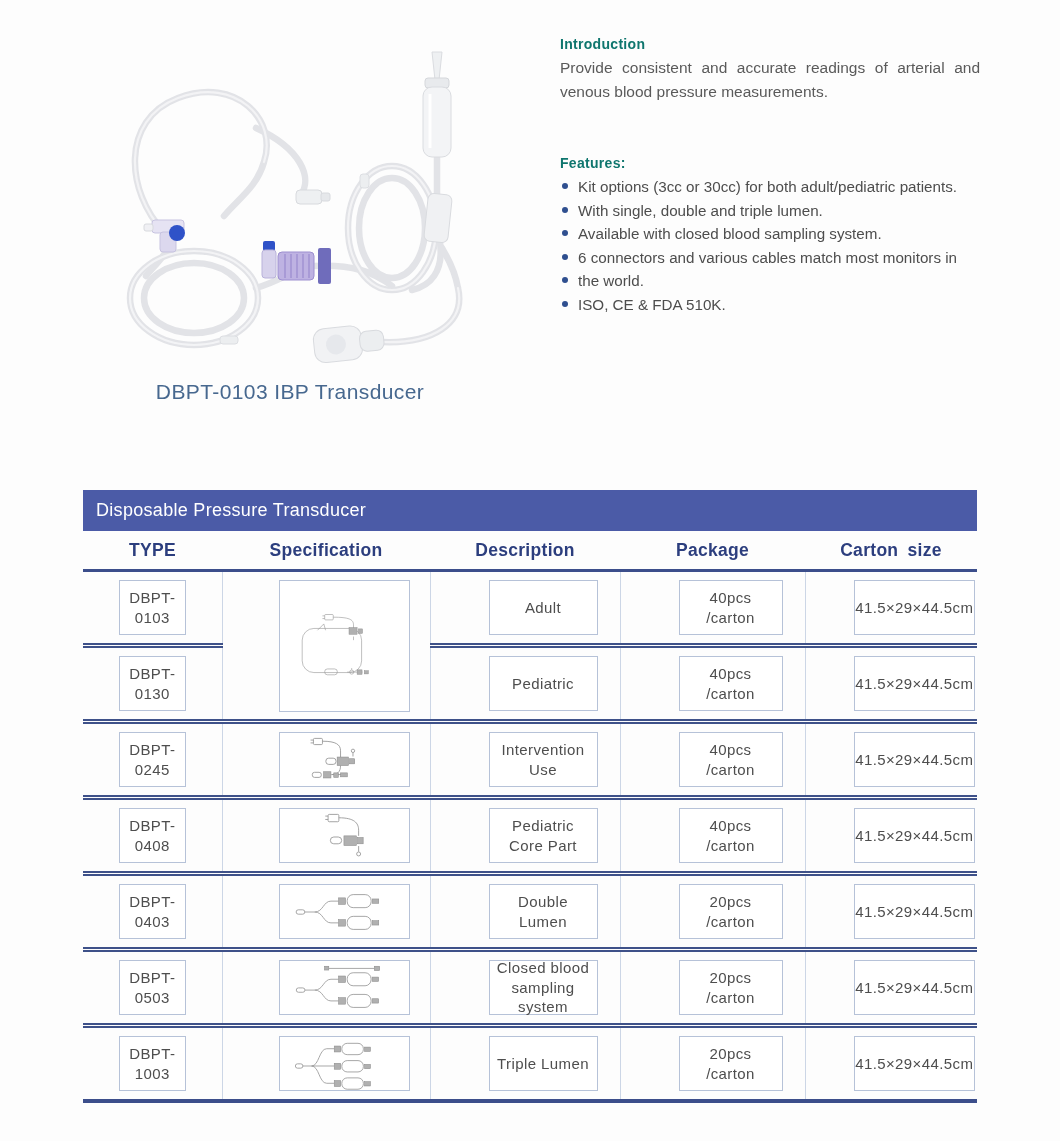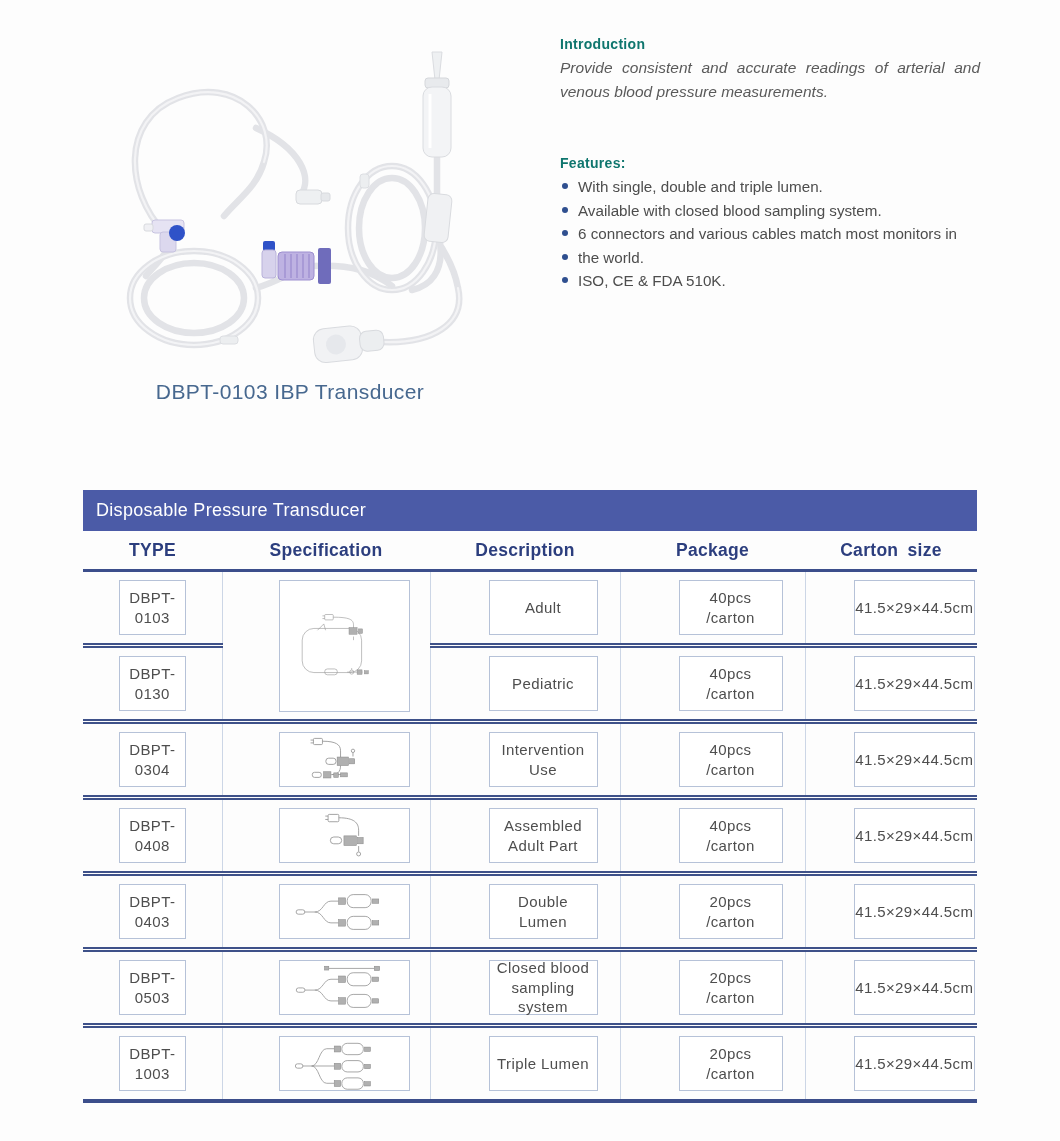--- a/index.html
+++ b/index.html
@@ -12,21 +12,21 @@
   .photo-wrap{position:absolute;left:60px;top:36px;width:480px;height:344px;}
   .caption{
     position:absolute;left:60px;top:380px;width:460px;text-align:center;
     font-size:21px;color:#47688f;letter-spacing:.4px;
   }
   .textcol{position:absolute;left:560px;top:36px;width:420px;}
   .sec-title{
     font-size:14px;font-weight:bold;color:#0f766e;letter-spacing:.3px;margin:0 0 4px 0;
   }
   .intro-body{
-    font-size:15.5px;color:#5a5a5a;line-height:1.52;text-align:justify;margin:0;font-style:italic;
+    font-size:15.5px;color:#5a5a5a;line-height:1.52;text-align:justify;margin:0;
   }
   .features{margin-top:52px;}
   .feature-list{list-style:none;margin:4px 0 0 0;padding:0;}
   .feature-item{
     position:relative;padding-left:18px;font-size:15.2px;color:#4d4d4d;
     line-height:1.55;
   }
   .bullet{
     position:absolute;left:2px;top:8px;width:6px;height:6px;border-radius:50%;
     background:#2f4f8f;display:inline-block;
@@ -139,20 +139,21 @@
 <div class="caption">DBPT-0103 IBP Transducer</div>
 
 <div class="textcol">
   <div>
     <h2 class="sec-title">Introduction</h2>
     <p class="intro-body">Provide consistent and accurate readings of arterial and venous blood pressure measurements.</p>
   </div>
   <div class="features">
     <h2 class="sec-title">Features:</h2>
     <ul class="feature-list">
+      <li class="feature-item"><span class="bullet"></span><span>Kit options (3cc or 30cc) for both adult/pediatric patients.</span></li>
       <li class="feature-item"><span class="bullet"></span><span>With single, double and triple lumen.</span></li>
       <li class="feature-item"><span class="bullet"></span><span>Available with closed blood sampling system.</span></li>
       <li class="feature-item"><span class="bullet"></span><span>6 connectors and various cables match most monitors in</span></li>
       <li class="feature-item"><span class="bullet"></span><span>the world.</span></li>
       <li class="feature-item"><span class="bullet"></span><span>ISO, CE &amp; FDA 510K.</span></li>
     </ul>
   </div>
 </div>
 
 <div class="table-wrap">
@@ -246,21 +247,21 @@
       <td class="cell-carton">
             <div class="cellpad">
               <div class="box">41.5×29×44.5cm</div>
             </div>
           </td>
     </tr>
 
     <tr>
       <td class="cell-type">
             <div class="cellpad">
-              <div class="box">DBPT-0304</div>
+              <div class="box">DBPT-0245</div>
             </div>
           </td>
       <td class="cell-spec">
             <div class="cellpad">
               <div class="box">
         <svg class="spec-art" width="150" height="52" viewBox="0 0 170 92">
           <g stroke="#9a9a9a" stroke-width="1.6" fill="none">
             <rect x="30" y="6" width="16" height="11" rx="2"></rect>
             <line x1="25" y1="9" x2="30" y2="9"></line>
                     <line x1="25" y1="14" x2="30" y2="14"></line>
@@ -322,21 +323,21 @@
           <g fill="#b0b0b0" stroke="#8b8b8b" stroke-width="1">
             <rect x="84" y="44" width="22" height="17"></rect>
             <rect x="108" y="47" width="10" height="11"></rect>
           </g>
         </svg>
       </div>
             </div>
           </td>
       <td>
             <div class="cellpad">
-              <div class="box">Assembled Adult Part</div>
+              <div class="box">Pediatric Core Part</div>
             </div>
           </td>
       <td>
             <div class="cellpad">
               <div class="box">40pcs /carton</div>
             </div>
           </td>
       <td class="cell-carton">
             <div class="cellpad">
               <div class="box">41.5×29×44.5cm</div>

